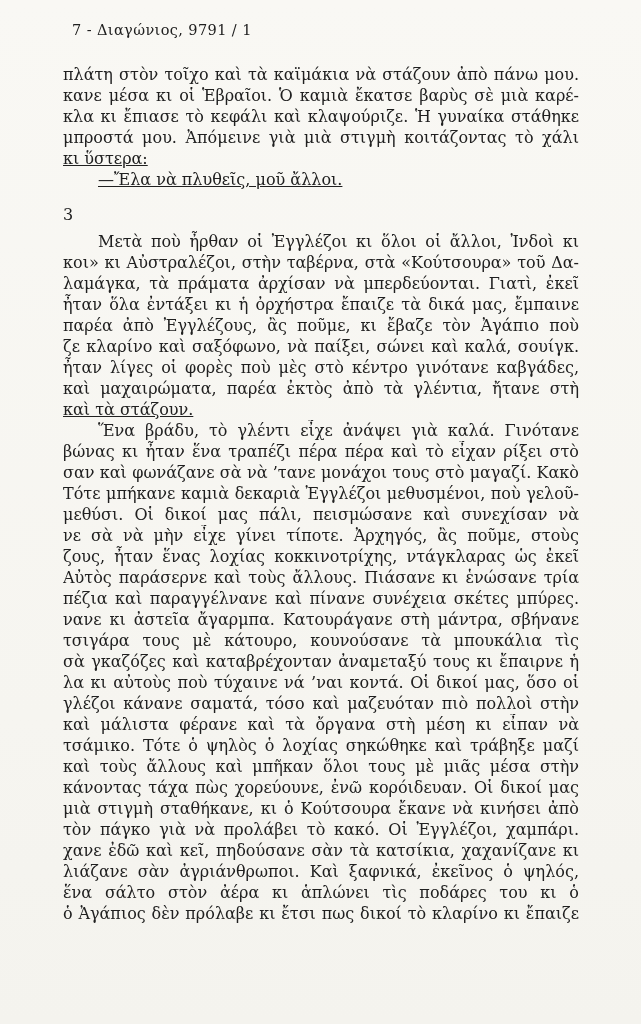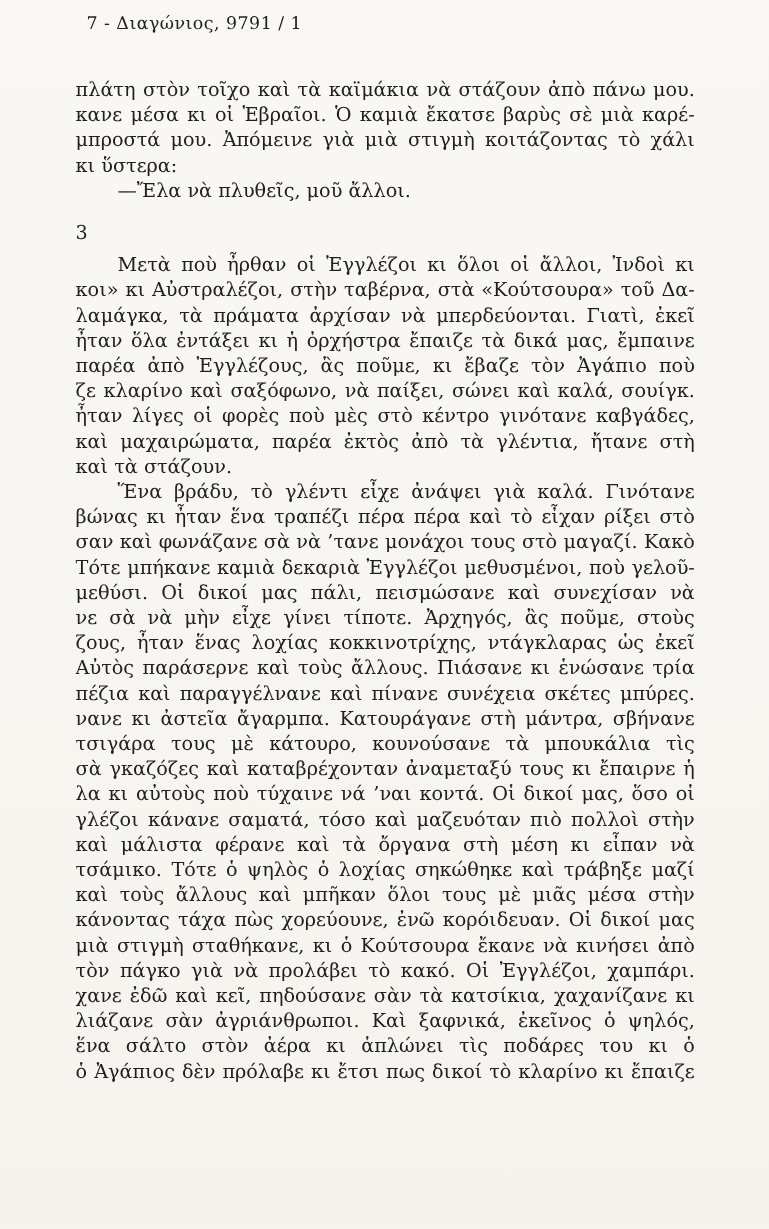--- a/index.html
+++ b/index.html
@@ -14,21 +14,21 @@
     width: 641px;
     height: 1024px;
     background: linear-gradient(180deg, #f9f8f4 0%, #f6f5f0 70%, #f4f3ee 100%);
     font-family: "DejaVu Serif", serif;
     color: #202020;
     overflow: hidden;
   }
   .running-head {
     position: absolute;
     left: 72px;
-    top: 12px;
+    top: 22px;
     font-size: 14.5px;
     letter-spacing: 0.4px;
     white-space: nowrap;
   }
   .text-block {
     position: absolute;
     left: 63px;
     top: 64px;
     width: 516px;
     font-size: 16px;
@@ -40,38 +40,40 @@
     overflow: hidden;
     text-align: justify;
     text-align-last: justify;
     -moz-text-align-last: justify;
     white-space: normal;
   }
   .line.indent { padding-left: 35px; }
   .line.last-left {
     text-align: center;
     text-align-last: left;
+    text-decoration: underline;
     -moz-text-align-last: left;
   }
   .section-num {
     margin-top: 14px;
     margin-bottom: 6px;
     height: 21px;
     text-align: left;
   }
 </style>
 </head>
 <body>
 
 <div class="page">
   <div class="running-head">7 - Διαγώνιος, 9791 / 1</div>
   <div class="text-block">
       <div class="paragraph">
         <div class="line">πλάτη στὸν τοῖχο καὶ τὰ καϊμάκια νὰ στάζουν ἀπὸ πάνω μου. Μπή-</div>
         <div class="line">κανε μέσα κι οἱ Ἑβραῖοι. Ὁ καμιὰ ἔκατσε βαρὺς σὲ μιὰ καρέ-</div>
+        <div class="line">κλα κι ἔπιασε τὸ κεφάλι καὶ κλαψούριζε. Ἡ γυναίκα στάθηκε</div>
         <div class="line">μπροστά μου. Ἀπόμεινε γιὰ μιὰ στιγμὴ κοιτάζοντας τὸ χάλι μου</div>
         <div class="line last-left">κι ὕστερα:</div>
       </div>
       <div class="paragraph">
         <div class="line indent last-left">—Ἔλα νὰ πλυθεῖς, μοῦ ἄλλοι.</div>
       </div>
       <div class="section-num">3</div>
       <div class="paragraph">
         <div class="line indent">Μετὰ ποὺ ἦρθαν οἱ Ἐγγλέζοι κι ὅλοι οἱ ἄλλοι, Ἰνδοὶ κι «ἀμί-</div>
         <div class="line">κοι» κι Αὐστραλέζοι, στὴν ταβέρνα, στὰ «Κούτσουρα» τοῦ Δα-</div>

